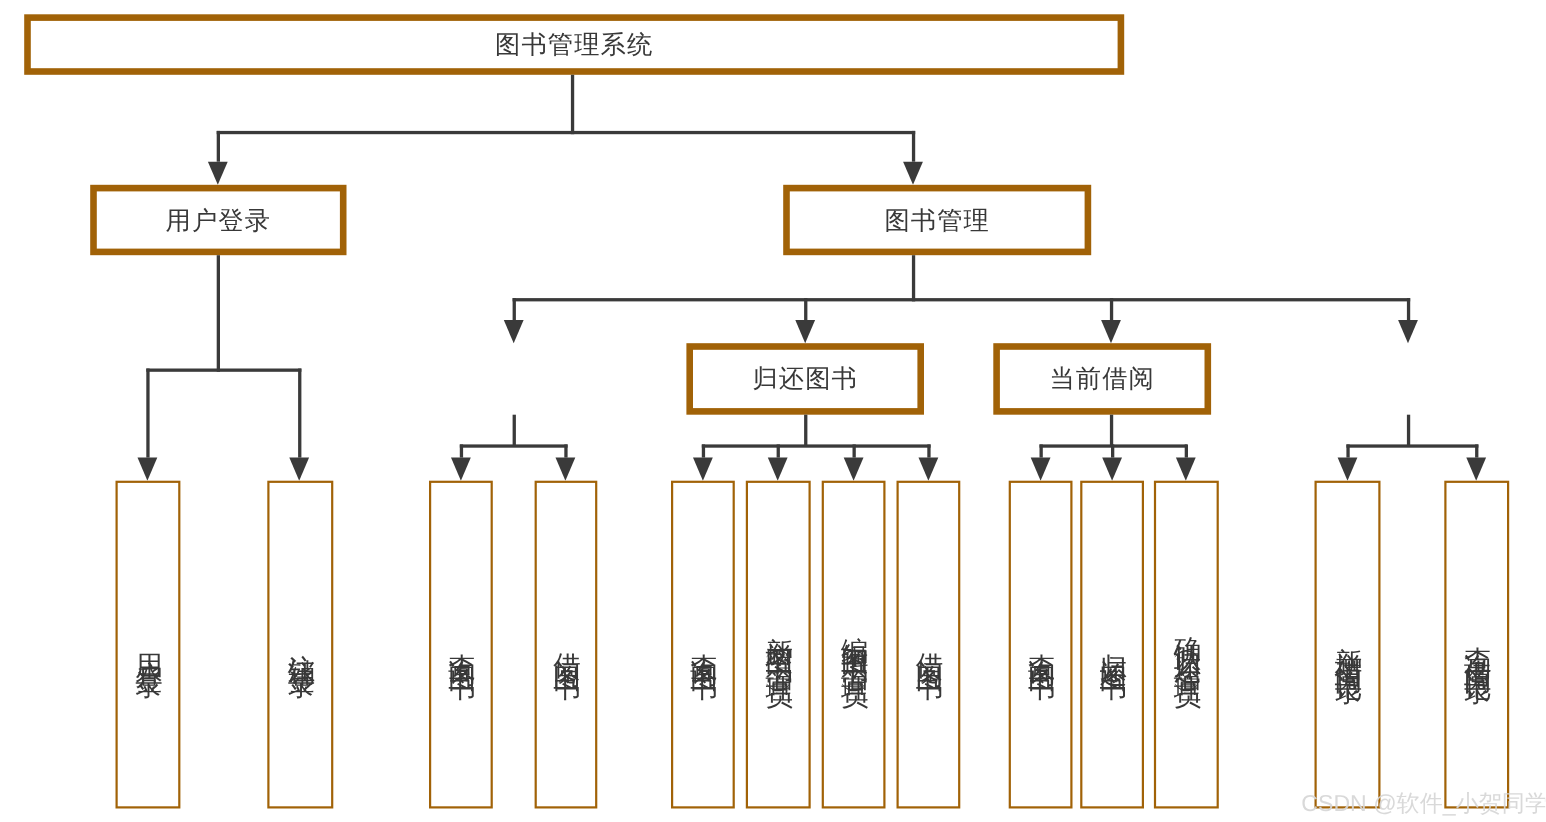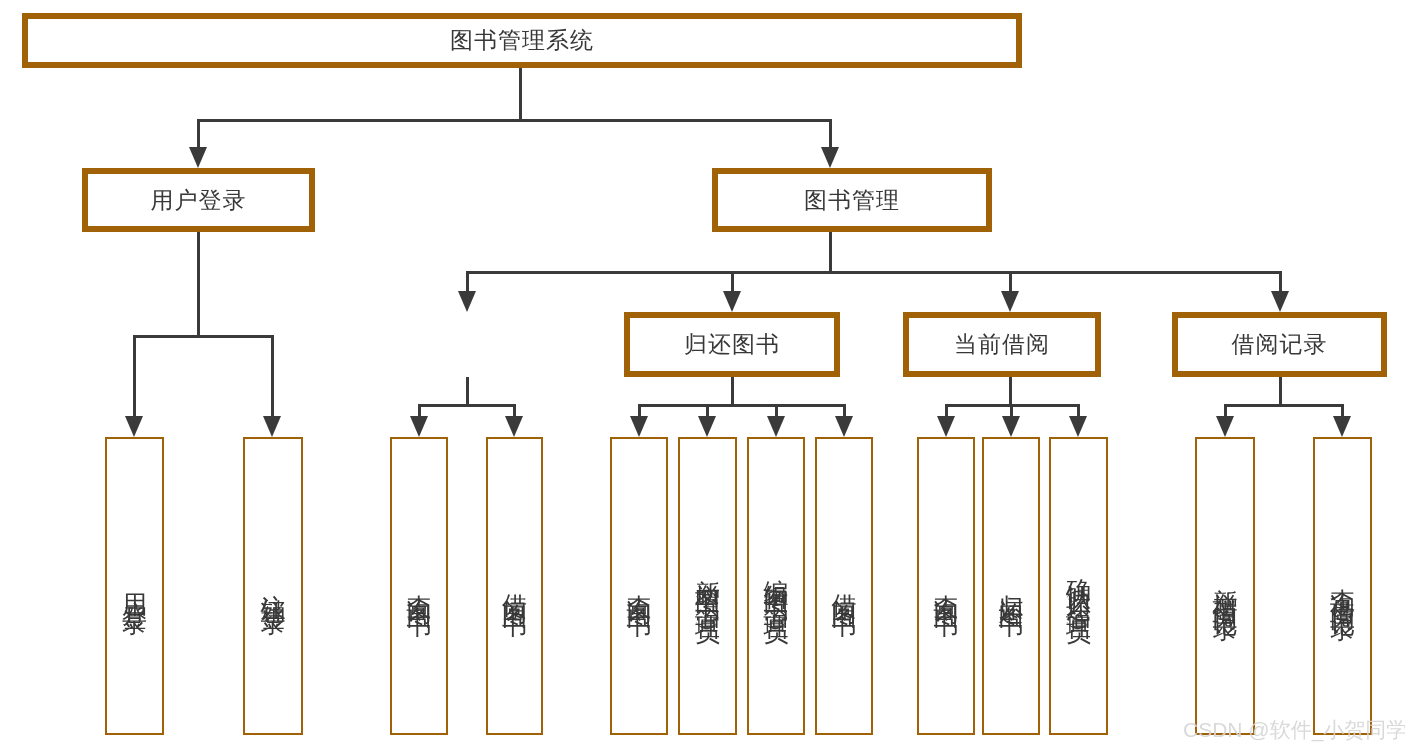--- a/index.html
+++ b/index.html
@@ -96,23 +96,20 @@
   <div class="ah" style="left:1001px;top:291px"></div>
   <div class="vl" style="left:1279px;top:271px;height:20px"></div>
   <div class="ah" style="left:1271px;top:291px"></div>
 
   <div class="box box-h" style="left:624px;top:312px;width:216px;height:65px">
     <span>归还图书</span>
   </div>
   <div class="box box-h" style="left:903px;top:312px;width:198px;height:65px">
     <span>当前借阅</span>
   </div>
-  <div class="box box-h" style="left:1172px;top:312px;width:215px;height:65px">
-    <span>借阅记录</span>
-  </div>
 
   <div class="vl" style="left:466px;top:377px;height:29px"></div>
   <div class="hl" style="left:418px;top:404px;width:98px"></div>
   <div class="vl" style="left:418px;top:404px;height:12px"></div>
   <div class="ah" style="left:410px;top:416px"></div>
   <div class="vl" style="left:513px;top:404px;height:12px"></div>
   <div class="ah" style="left:505px;top:416px"></div>
 
   <div class="vl" style="left:731px;top:377px;height:29px"></div>
   <div class="hl" style="left:638px;top:404px;width:208px"></div>

